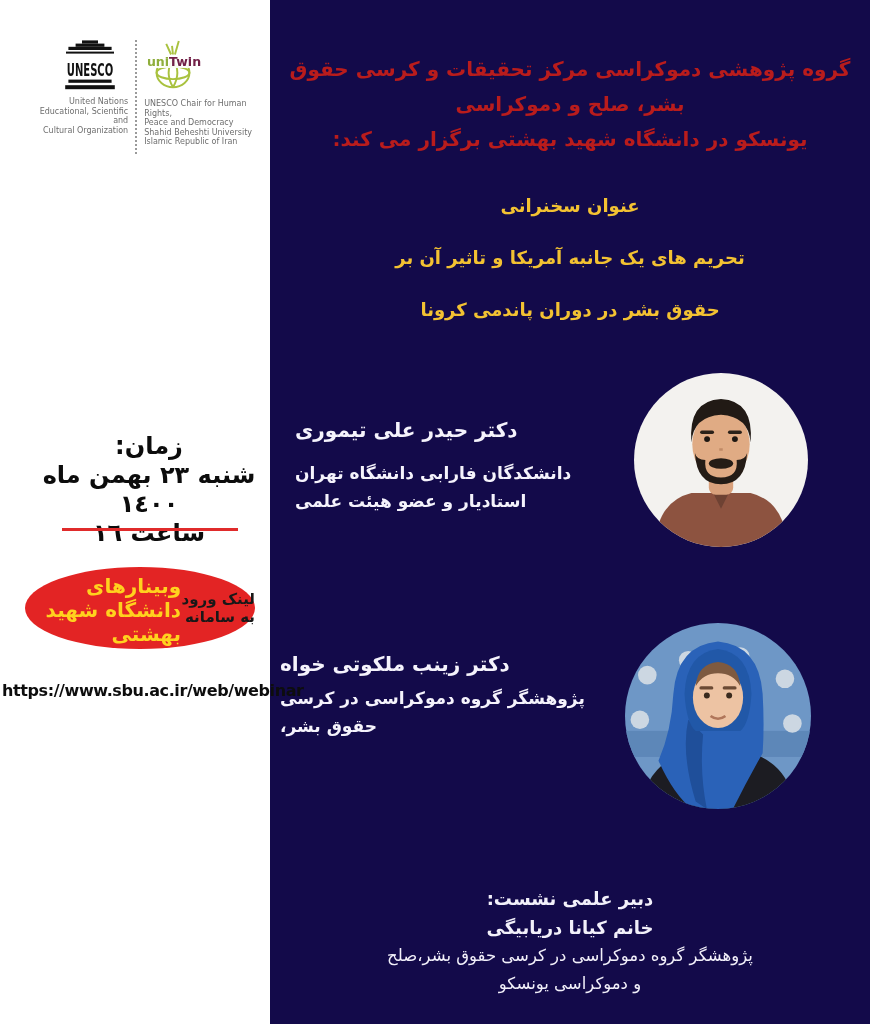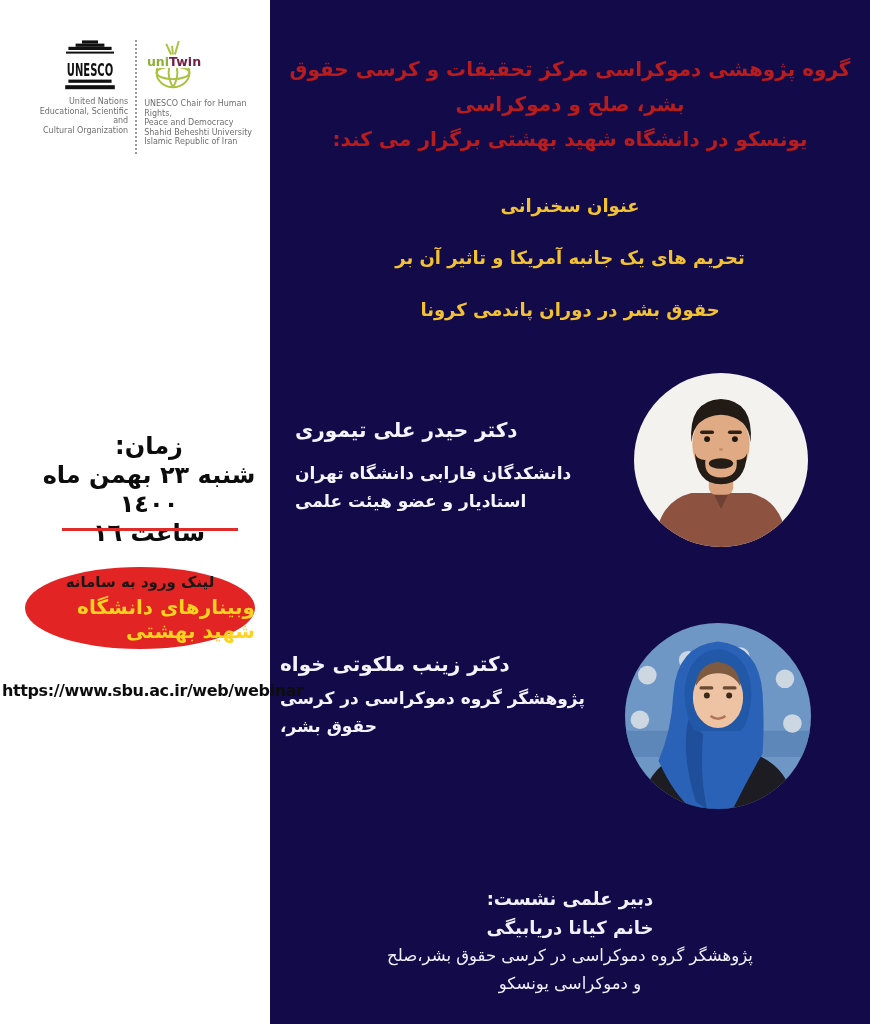--- a/index.html
+++ b/index.html
@@ -28,21 +28,21 @@
     left:0; top:432px; width:242px; text-align:center;
     direction:rtl; color:#0c0c0c; font-weight:bold;
     font-size:24px; line-height:29px;margin-left:28px;
   }
 
   .red-underline { left:62px; top:528px; width:176px; height:3px; background:#e02b2b; }
 
   .link-ellipse {
     left:25px; top:567px; width:230px; height:82px;
     background:#e32424; border-radius:50%;
-    display:flex; flex-direction:column; justify-content:center; align-items:center;
+    display:flex; flex-direction:row; justify-content:center; align-items:center;
     direction:rtl; cursor:pointer;
   }
   .link-ellipse .l1 { color:#181818; font-weight:bold; font-size:15px; }
   .link-ellipse .l2 { color:#ffd21e; font-weight:bold; font-size:20px; margin-top:4px; }
 
   .url-text {
     left:2px; top:681px; width:268px;
     font-weight:bold; font-size:16px; letter-spacing:-0.4px; color:#0d0d0d;
     cursor:pointer; white-space:nowrap;
   }

